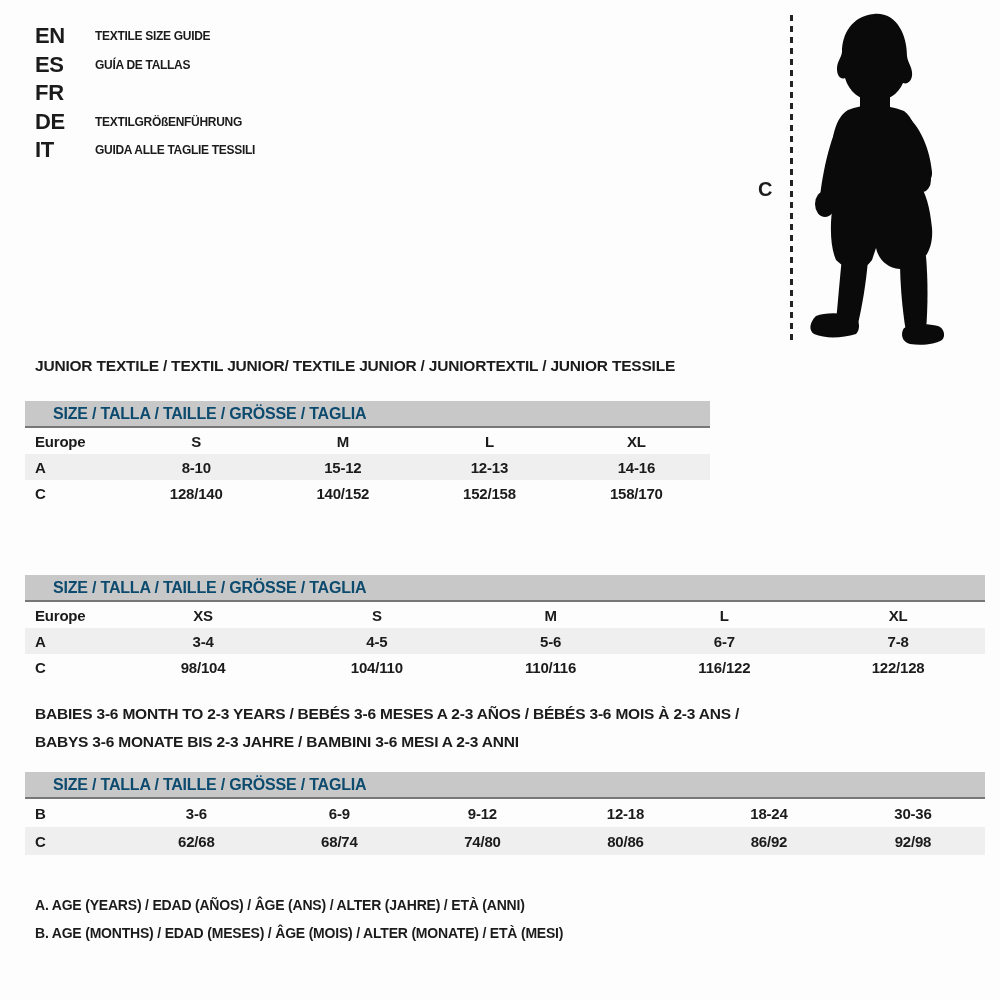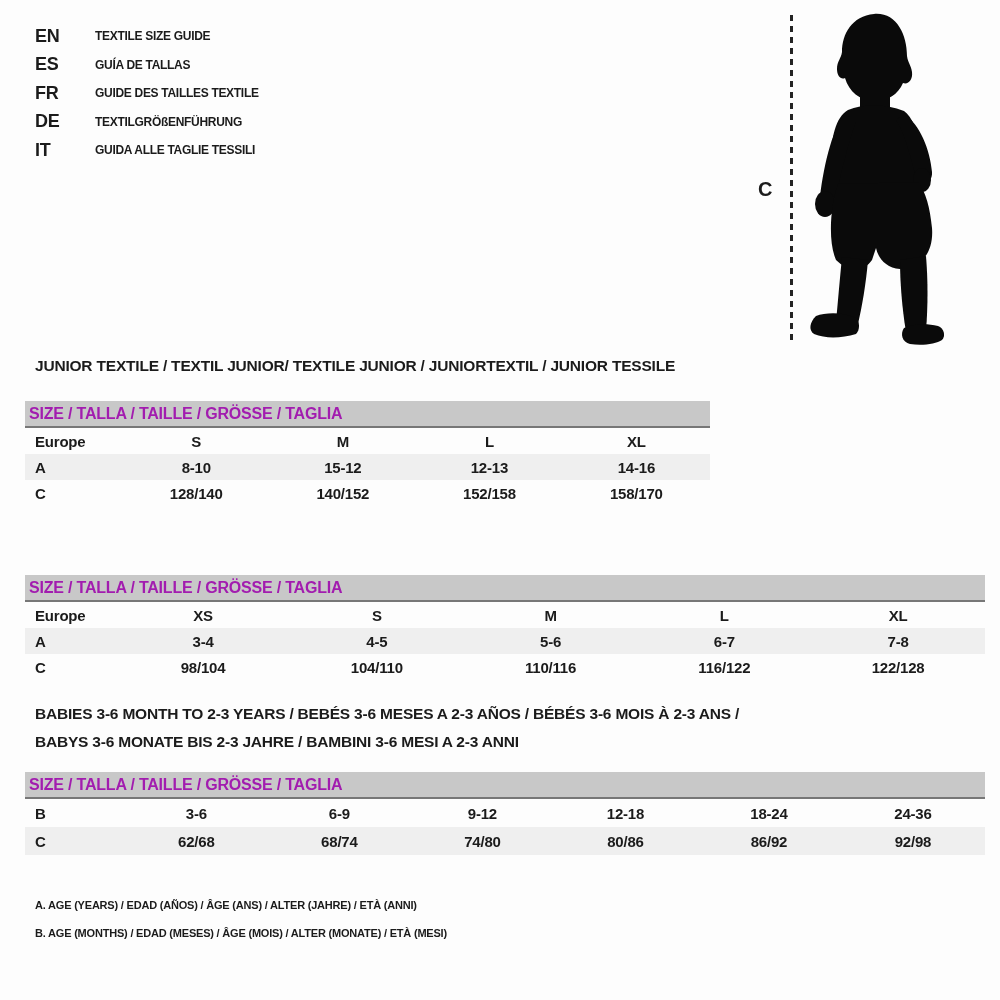--- a/index.html
+++ b/index.html
@@ -5,21 +5,21 @@
   html,body{margin:0;padding:0;background:#fff;}
   #canvas{
     position:relative;width:1000px;height:1000px;background:#fdfdfd;
     font-family:"Liberation Sans","DejaVu Sans",sans-serif;
     color:#1b1b1b;overflow:hidden;
     -webkit-font-smoothing:antialiased;
   }
   
   .lang-block{position:absolute;left:35px;top:22px;}
   .lang-row{display:flex;height:28.5px;align-items:center;}
-  .lang-code{width:60px;font-size:18px;font-weight:700;letter-spacing:-0.3px;}
+  .lang-code{width:60px;font-size:22px;font-weight:700;letter-spacing:-0.3px;}
   .lang-label{font-size:12px;font-weight:700;letter-spacing:-0.3px;}
 
   
   .height-line{
     position:absolute;left:790px;top:15px;width:3px;height:330px;
     background:repeating-linear-gradient(to bottom,#232323 0px,#232323 6px,transparent 6px,transparent 11px);
   }
   .height-label{position:absolute;left:758px;top:178px;font-size:20px;font-weight:700;}
   .silhouette{position:absolute;left:808px;top:12px;}
 
@@ -27,51 +27,50 @@
   .sec-title{
     position:absolute;left:35px;font-size:15.5px;font-weight:700;letter-spacing:-0.2px;
     white-space:nowrap;
   }
   .sec-title sub{font-size:10px;font-weight:700;}
 
   
   .tbl-wrap{position:absolute;left:25px;}
   .band{
     height:25px;line-height:25px;background:#c8c8c8;border-bottom:2px solid #777;
-    font-size:16px;font-weight:700;letter-spacing:-0.2px;padding-left:4px;color:#a21caf;
+    font-size:16px;font-weight:700;letter-spacing:-0.2px;padding-left:28px;color:#0c4a6e;
   }
   table.size-table{border-collapse:collapse;width:100%;table-layout:fixed;}
   table.size-table td{
     height:26px;font-size:15px;font-weight:700;letter-spacing:-0.2px;
     text-align:center;padding:0;vertical-align:middle;
   }
   table.size-table td.lbl{text-align:left;padding-left:10px;margin-top:8px;}
   tr.alt{background:#efefef;}
 
   
   .notes{position:absolute;left:35px;top:891px;}
-  .note-line{height:28px;line-height:28px;font-size:11px;font-weight:700;letter-spacing:-0.2px;white-space:nowrap;}
+  .note-line{height:28px;line-height:28px;font-size:14px;font-weight:700;letter-spacing:-0.2px;white-space:nowrap;}
 </style>
 </head>
 <body>
 
 <div id="canvas">
 
   <div class="lang-block">
     <div class="lang-row">
       <span class="lang-code">EN</span>
       <span class="lang-label">TEXTILE SIZE GUIDE</span>
     </div>
     <div class="lang-row">
       <span class="lang-code">ES</span>
       <span class="lang-label">GUÍA DE TALLAS</span>
     </div>
     <div class="lang-row">
       <span class="lang-code">FR</span>
-      <span class="lang-label">GUIDE DES TAILLES TEXTILE</span>
     </div>
     <div class="lang-row">
       <span class="lang-code">DE</span>
       <span class="lang-label">TEXTILGRÖßENFÜHRUNG</span>
     </div>
     <div class="lang-row">
       <span class="lang-code">IT</span>
       <span class="lang-label">GUIDA ALLE TAGLIE TESSILI</span>
     </div>
   </div>
@@ -187,21 +186,21 @@
           <col style="width:15.0%">
         </colgroup>
       <tbody>
           <tr style="height:28px;">
         <td class="lbl">B</td>
         <td>3-6</td>
         <td>6-9</td>
         <td>9-12</td>
         <td>12-18</td>
         <td>18-24</td>
-        <td>24-36</td>
+        <td>30-36</td>
       </tr>
       <tr class="alt" style="height:28px;">
         <td class="lbl">C</td>
         <td>62/68</td>
         <td>68/74</td>
         <td>74/80</td>
         <td>80/86</td>
         <td>86/92</td>
         <td>92/98</td>
       </tr>

